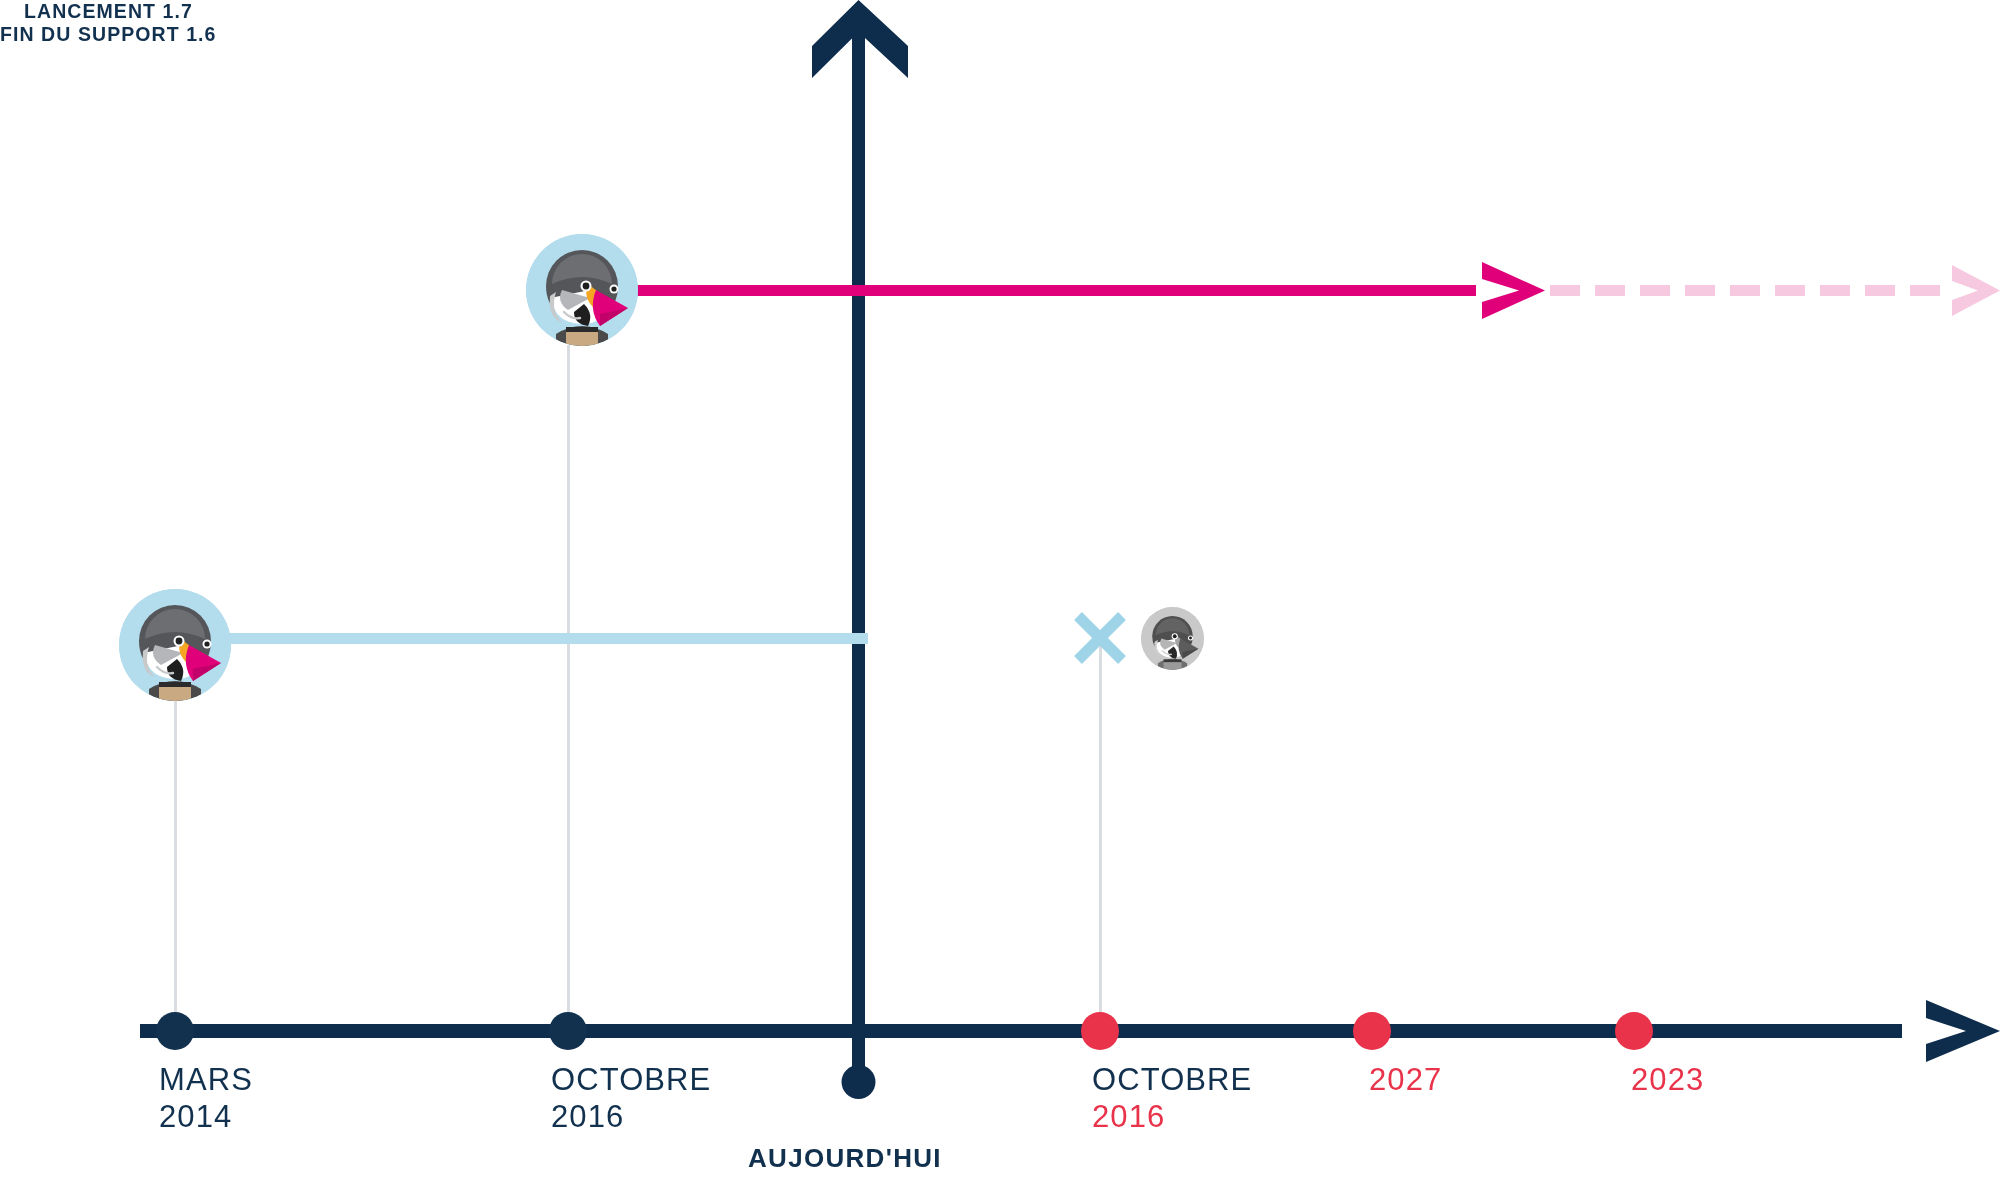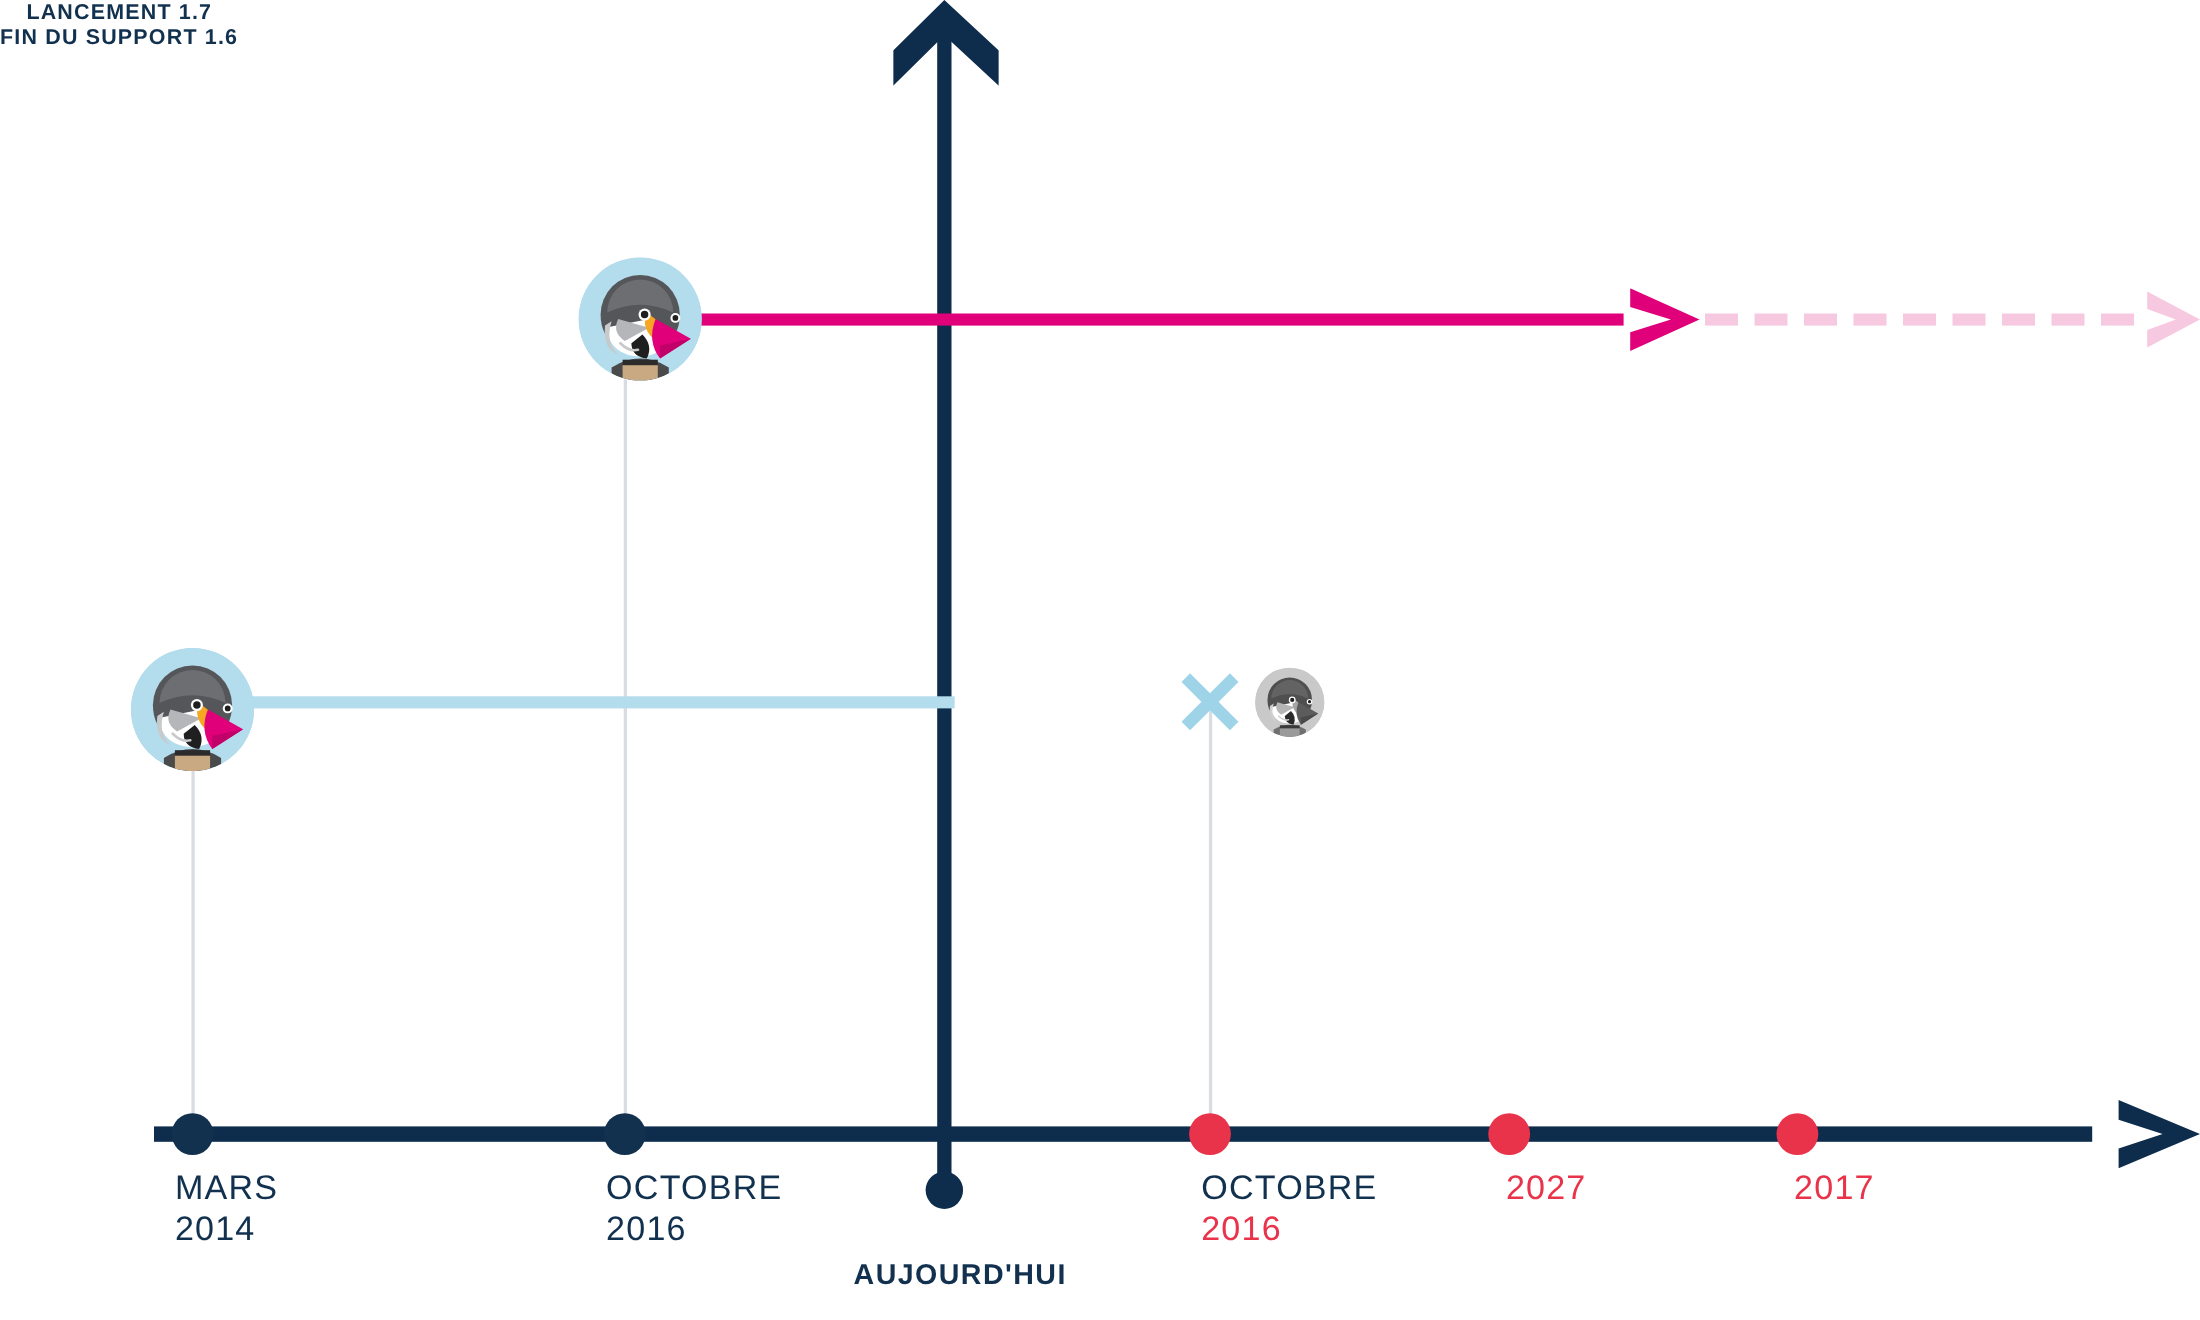--- a/index.html
+++ b/index.html
@@ -79,21 +79,21 @@
 
   <svg style="position:absolute; left:812px; top:0px; width:96px; height:1110px;" viewBox="0 0 96 1110">
 
     <rect x="40" y="8" width="13" height="1075" fill="#0e2d4d"></rect>
 
     <polygon points="46.5,0 96,46 96,78 46.5,32 0,78 0,46" fill="#0e2d4d"></polygon>
 
     <circle cx="46.5" cy="1082" r="17" fill="#0e2d4d"></circle>
   </svg>
 
-  <div class="today-label" style="left:748px; top:1143px;margin-left:28px;">AUJOURD'HUI</div>
+  <div class="today-label" style="left:748px; top:1143px;">AUJOURD'HUI</div>
 
   <div class="connector" style="left:174px; top:700px; height:330px;"></div>
   <div class="connector" style="left:567px; top:345px; height:685px;"></div>
   <div class="connector" style="left:1099px; top:640px; height:390px;"></div>
 
   <svg style="position:absolute; left:620px; top:262px; width:1380px; height:58px;" viewBox="0 0 1380 58">
 
     <rect x="0" y="23" width="856" height="11" fill="#e0007a"></rect>
 
     <polygon points="925,28.5 862,0 862,17 899,28.5 862,40 862,57" fill="#e0007a"></polygon>
@@ -253,16 +253,16 @@
   <div class="label axis-label" style="left:1092px; top:1062px;">
     <span class="navy-text">OCTOBRE</span>
     <span class="l2 red-text">2016</span>
   </div>
 
   <div class="label axis-label" style="left:1369px; top:1062px;">
     <span class="red-text">2027</span>
   </div>
 
   <div class="label axis-label" style="left:1631px; top:1062px;">
-    <span class="red-text">2017</span>
+    <span class="red-text">2023</span>
   </div>
 
 </div>
 
 </body></html>

